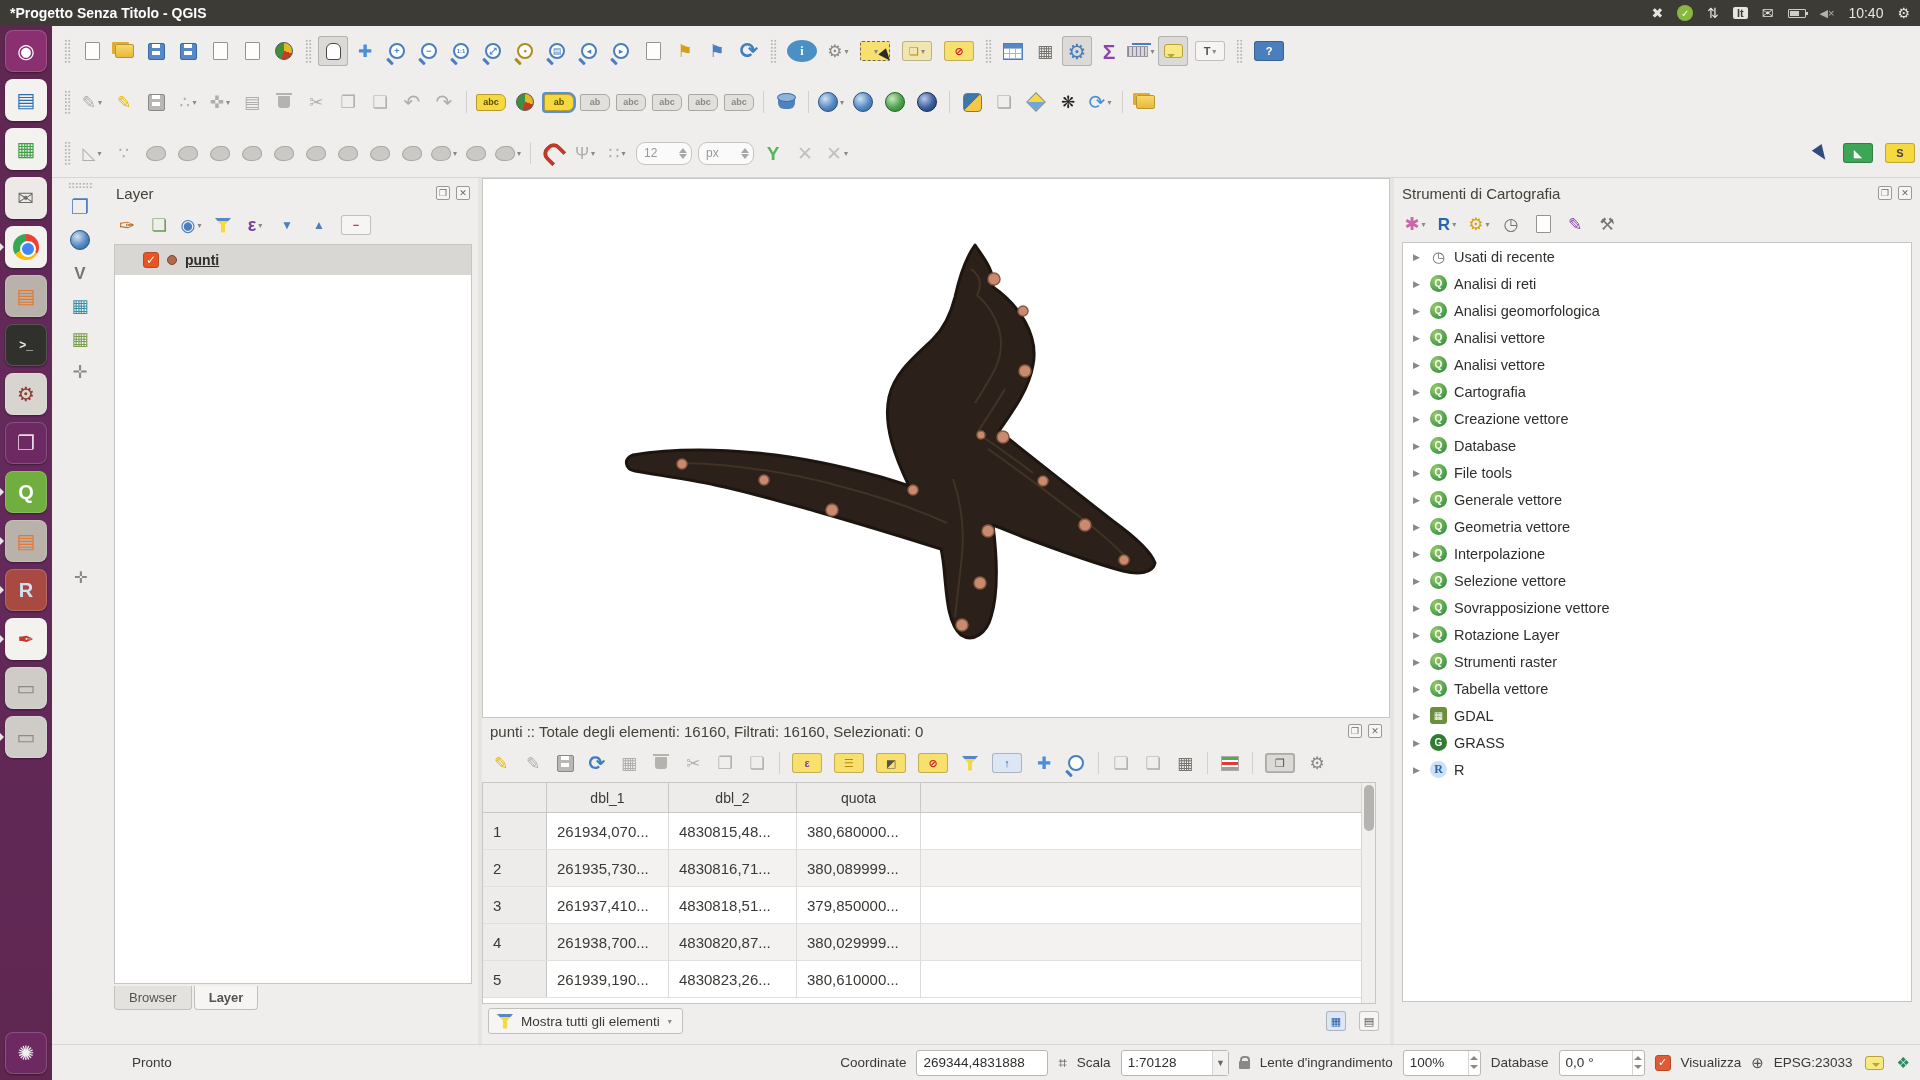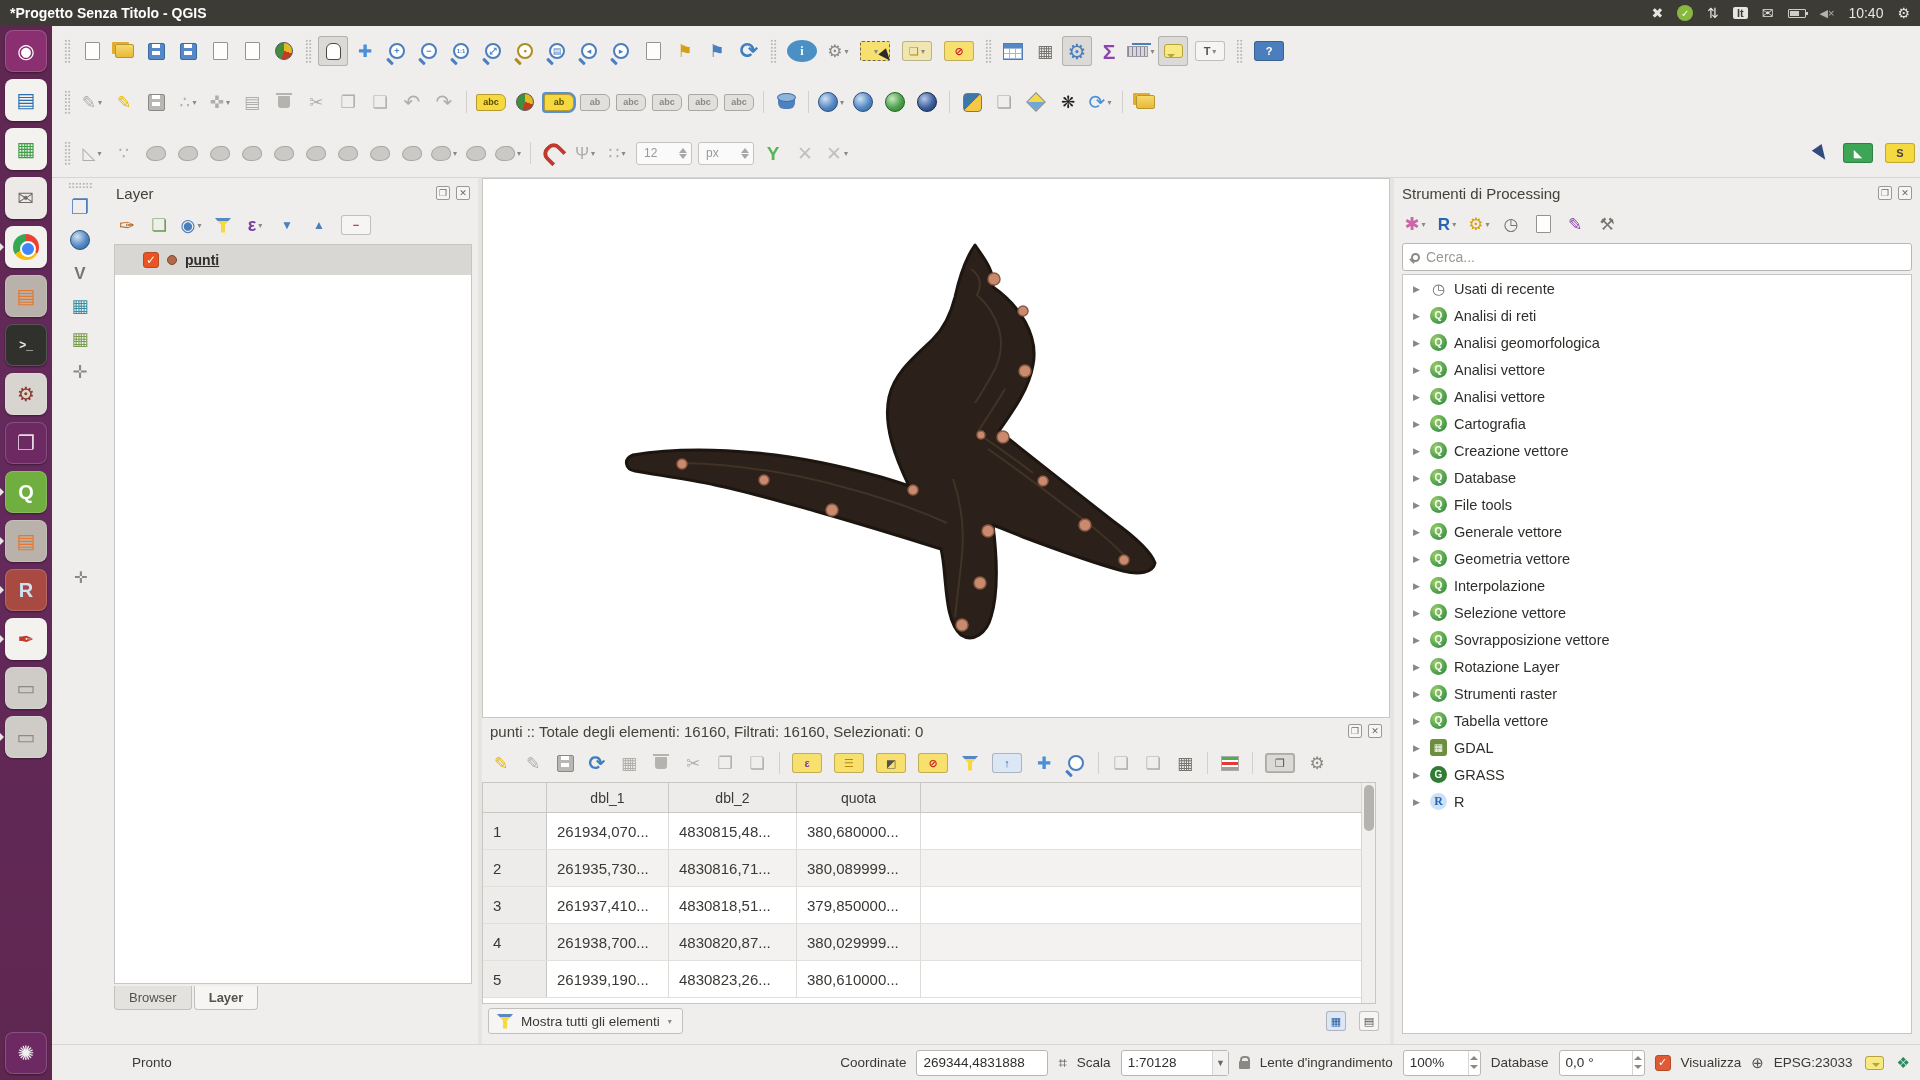--- a/index.html
+++ b/index.html
@@ -100,21 +100,21 @@
   .ic-globeg::before { background:radial-gradient(circle at 35% 32%, #c8e8c0, #4ca04c 55%, #2e7d32); border-color:#256325; }
   .ic-globed::before { background:radial-gradient(circle at 35% 32%, #b8c8e8, #3a5f9e 55%, #20355e); border-color:#1a2a4a; }
   .ic-py::before { content:""; width:17px; height:17px; border-radius:4px;
     background:linear-gradient(135deg,#3b77a8 50%,#f5c946 50%); border:1px solid #777; }
   .ic-diamond::before { content:""; width:12px; height:12px; transform:rotate(45deg);
     background:linear-gradient(135deg,#f5d93f 50%,#6fa8d8 50%); border:1px solid #888; }
   .ic-magnet::before { content:""; width:12px; height:14px; border:4px solid #c0392b; border-top:none;
     border-radius:0 0 9px 9px; transform:rotate(135deg); }
   .ic-blob::before { content:""; width:18px; height:13px; background:#cbc9c5; border:1px solid #a9a7a3;
     border-radius:60% 40% 55% 45% / 60% 55% 45% 50%; }
-  .ic-spin { width:56px; height:23px; background:#fbfafa; border:1px solid #c6c4c1; border-radius:3px;
+  .ic-spin { width:56px; height:23px; background:#fbfafa; border:1px solid #c6c4c1; border-radius:9px;
     justify-content:flex-start; padding:0 14px 0 7px; margin:0 2px; }
   .ic-spin .g { font-size:12px; color:#9a9894; }
   .ic-spin::before { content:""; position:absolute; right:4px; top:5px;
     border-left:4px solid transparent; border-right:4px solid transparent; border-bottom:5px solid #a9a7a4; }
   .ic-spin::after { content:""; position:absolute; right:4px; bottom:5px;
     border-left:4px solid transparent; border-right:4px solid transparent; border-top:5px solid #a9a7a4; }
   .ic-cursor::before { content:""; width:0; height:0; border-left:6px solid transparent;
     border-right:6px solid transparent; border-top:15px solid #324a7e; transform:rotate(-35deg); }
   .ic-funnel::before { content:""; width:17px; height:15px;
     background:linear-gradient(#5588c4 0 3px,#f5d93f 3px);
@@ -856,21 +856,21 @@
             <span class="g">▤</span>
           </span>
       </div>
     </div>
   </div>
 
   <div class="splitter" style="left:1338px;top:0;width:4px;height:866px;"></div>
 
   <div class="panel" id="proc-panel">
     <div class="ptitle">
-      <span>Strumenti di Processing</span>
+      <span>Strumenti di Cartografia</span>
       <span class="pbtns">
         <span class="pbtn">❐</span>
         <span class="pbtn">✕</span>
       </span>
     </div>
     <div class="proc-toolbar">
         <span class="tb" style="color: rgb(204, 102, 170);">
           <span class="g" style="font-size: 18px;">✱</span>
           <span class="dd">▾</span>
         </span>
@@ -888,24 +888,20 @@
         <span class="tb ic-file">
           <span class="g"></span>
         </span>
         <span class="tb" style="color: rgb(142, 68, 173);">
           <span class="g">✎</span>
         </span>
         <span class="tb" style="color: rgb(119, 117, 112);">
           <span class="g">⚒</span>
         </span>
       </div>
-    <div class="searchbox">
-      <span class="mag"></span>
-      <input placeholder="Cerca..." style="">
-    </div>
     <div class="ptree" id="proc-tree">
         <div class="pt-item">
           <span class="tri">▶</span>
           <span class="pt-ico pi-clock">◷</span>
           <span>Usati di recente</span>
         </div>
         <div class="pt-item">
           <span class="tri">▶</span>
           <span class="pt-ico pi-q">Q</span>
           <span>Analisi di reti</span>

